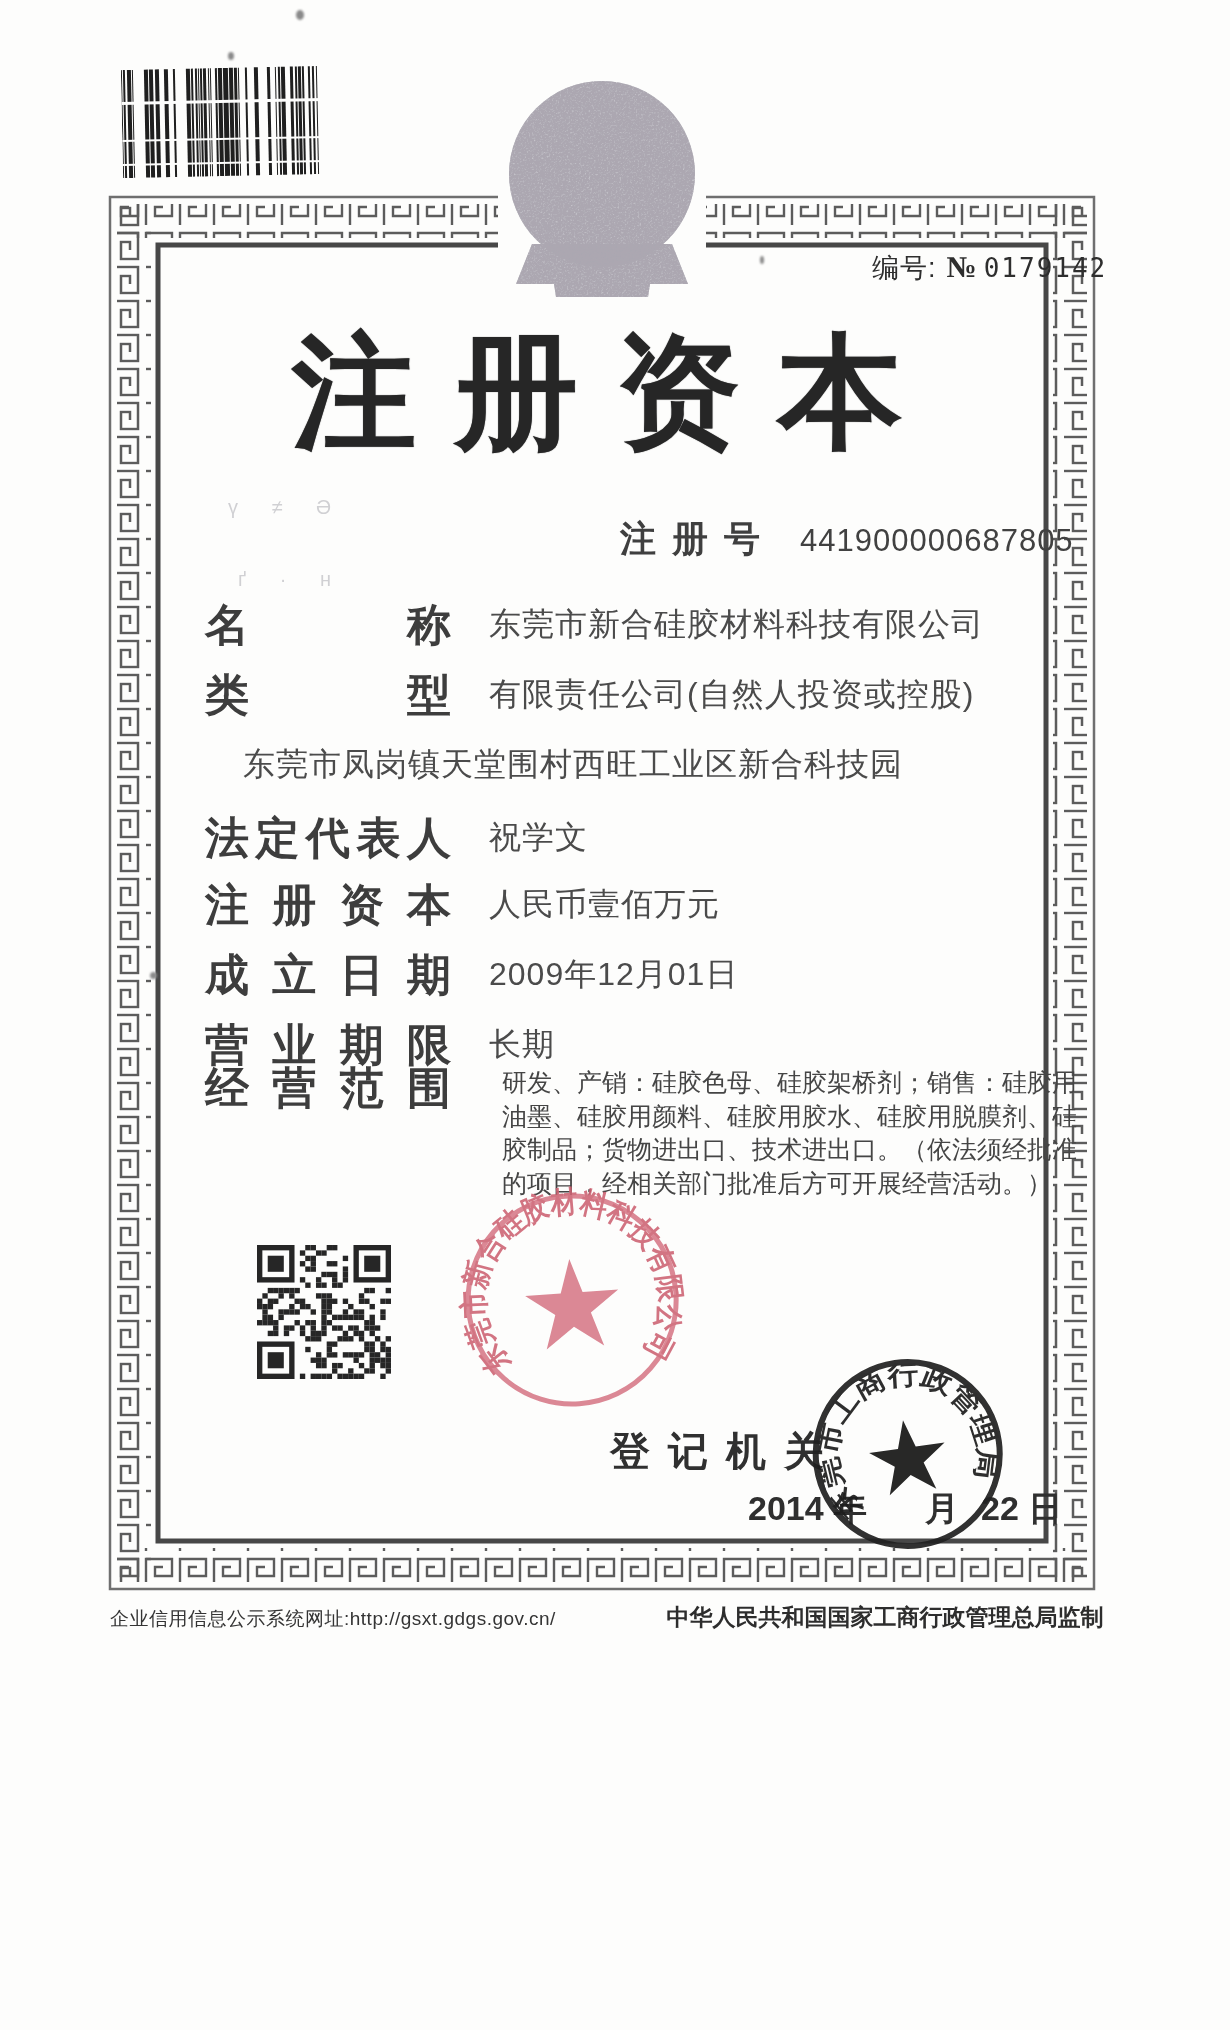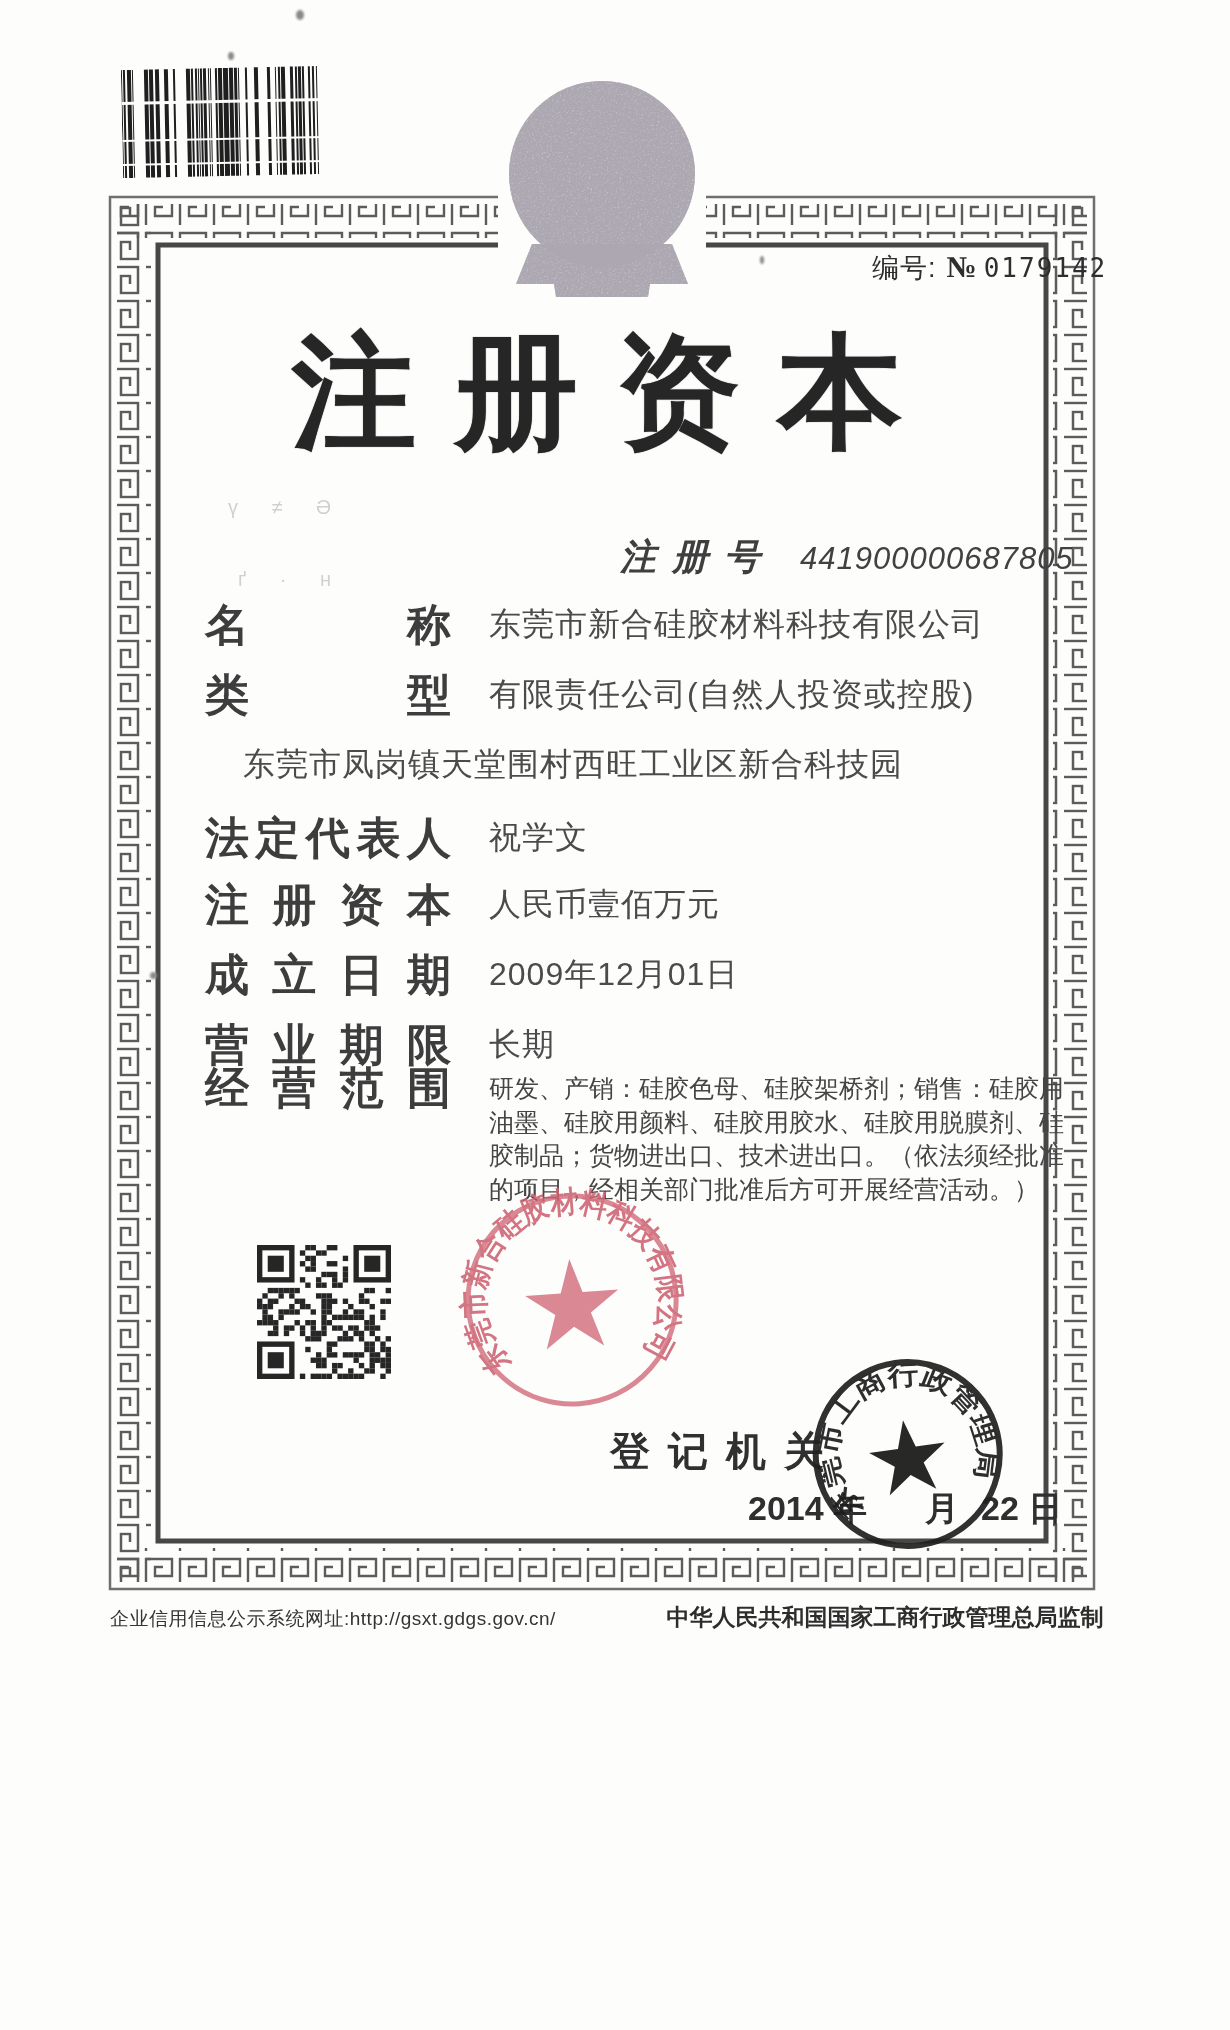--- a/index.html
+++ b/index.html
@@ -24,32 +24,32 @@
   .serial{left:872px;top:250px;font-size:27px;color:#2e2e2e;letter-spacing:1px;z-index:3;white-space:nowrap;}
   .serial .no-sym{font-family:"Liberation Serif",serif;font-weight:700;font-size:30px;margin:0 6px 0 10px;}
   .serial .digits{font-family:"DejaVu Sans Mono",monospace;font-size:26px;letter-spacing:2px;}
 
   
   .title{left:292px;top:330px;font-size:124px;font-weight:900;letter-spacing:38px;
     color:#262626;line-height:1;z-index:3;white-space:nowrap;
     text-shadow:0 0 1px #555;}
 
   
-  .regrow{left:620px;top:533px;z-index:3;display:flex;align-items:baseline;white-space:nowrap;font-style:italic;}
+  .regrow{left:620px;top:515px;z-index:3;display:flex;align-items:baseline;white-space:nowrap;}
   .reg-label{font-size:36px;font-weight:700;letter-spacing:16px;color:#3f3f3f;}
   .reg-value{font-size:31px;color:#414141;margin-left:24px;letter-spacing:1px;}
 
   
   .field-row{position:absolute;left:205px;display:flex;align-items:center;height:56px;z-index:3;}
   .field-label{width:246px;font-size:44px;font-weight:700;color:#3d3d3d;line-height:1;
     text-align:justify;text-align-last:justify;}
   .field-value{margin-left:38px;font-size:32px;color:#4b4b4b;letter-spacing:1px;white-space:nowrap;}
-  .field-row.scope{align-items:flex-start;height:auto;}
+  .field-row.scope{align-items:flex-start;height:auto;gap:13px;}
   .field-row.scope .field-value{font-size:25px;white-space:normal;width:578px;line-height:1.34;
-    letter-spacing:0;margin-top:6px;color:#454545;}
+    letter-spacing:0;margin-top:0;color:#454545;}
 
   
   #qr{left:257px;top:1245px;z-index:3;}
 
   
   #companySeal{left:452px;top:1178px;z-index:5;opacity:.88;transform:rotate(-4deg);}
   #registrarSeal{left:808px;top:1356px;z-index:6;opacity:.92;transform:rotate(-8deg);}
 
   
   .registrar{left:610px;top:1424px;font-size:40px;font-weight:700;letter-spacing:18px;color:#303030;z-index:4;white-space:nowrap;}

